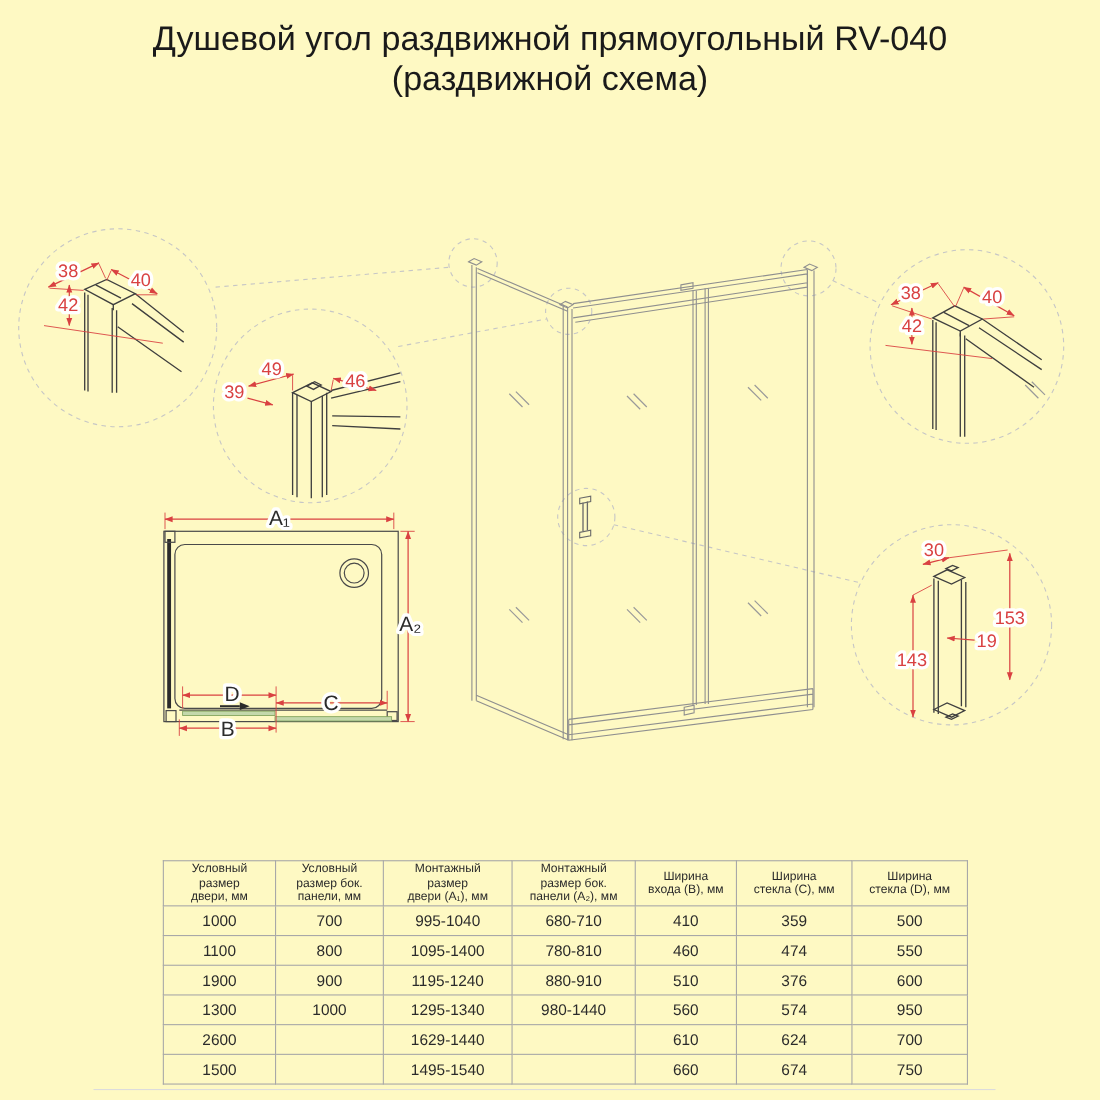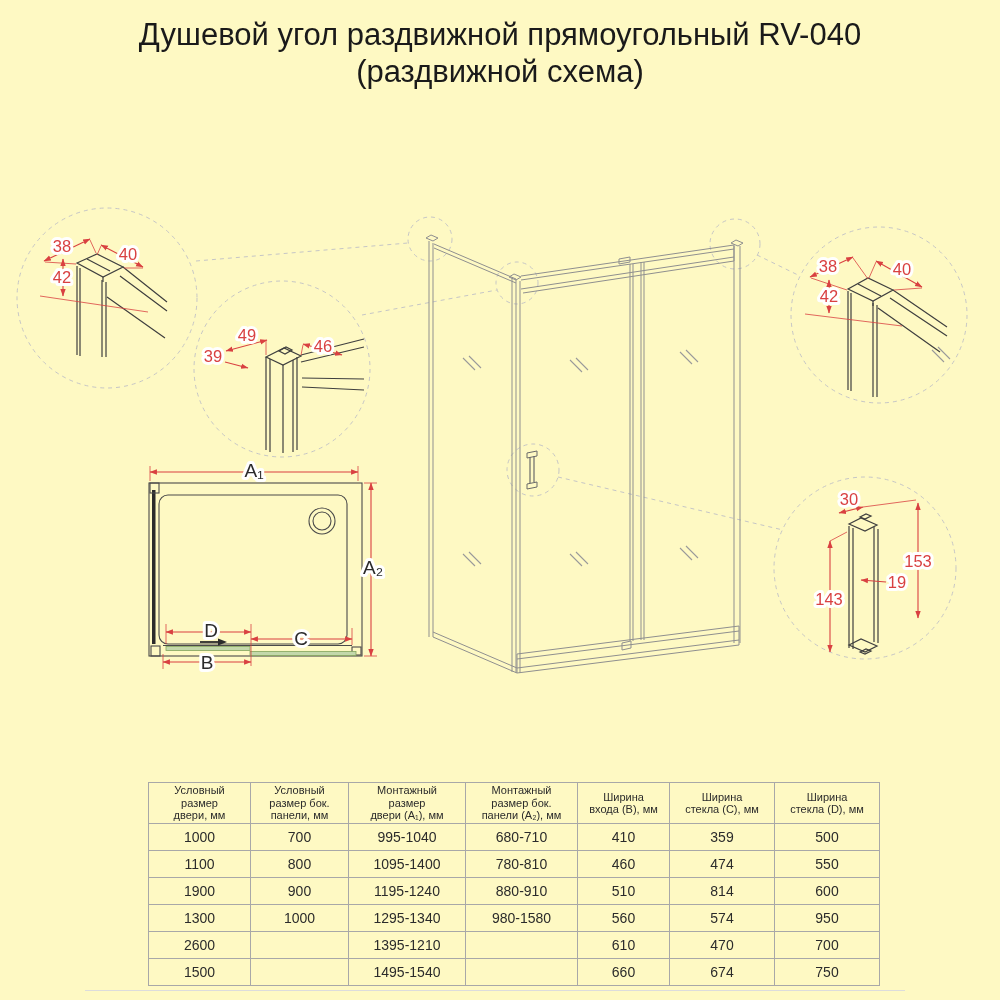--- a/index.html
+++ b/index.html
@@ -249,39 +249,39 @@
         <td>460</td>
         <td>474</td>
         <td>550</td>
       </tr>
       <tr>
         <td>1900</td>
         <td>900</td>
         <td>1195-1240</td>
         <td>880-910</td>
         <td>510</td>
-        <td>814</td>
+        <td>376</td>
         <td>600</td>
       </tr>
       <tr>
         <td>1300</td>
         <td>1000</td>
         <td>1295-1340</td>
-        <td>980-1580</td>
+        <td>980-1440</td>
         <td>560</td>
         <td>574</td>
         <td>950</td>
       </tr>
       <tr>
         <td>2600</td>
         <td></td>
-        <td>1395-1210</td>
+        <td>1629-1440</td>
         <td></td>
         <td>610</td>
-        <td>470</td>
+        <td>624</td>
         <td>700</td>
       </tr>
       <tr>
         <td>1500</td>
         <td></td>
         <td>1495-1540</td>
         <td></td>
         <td>660</td>
         <td>674</td>
         <td>750</td>

